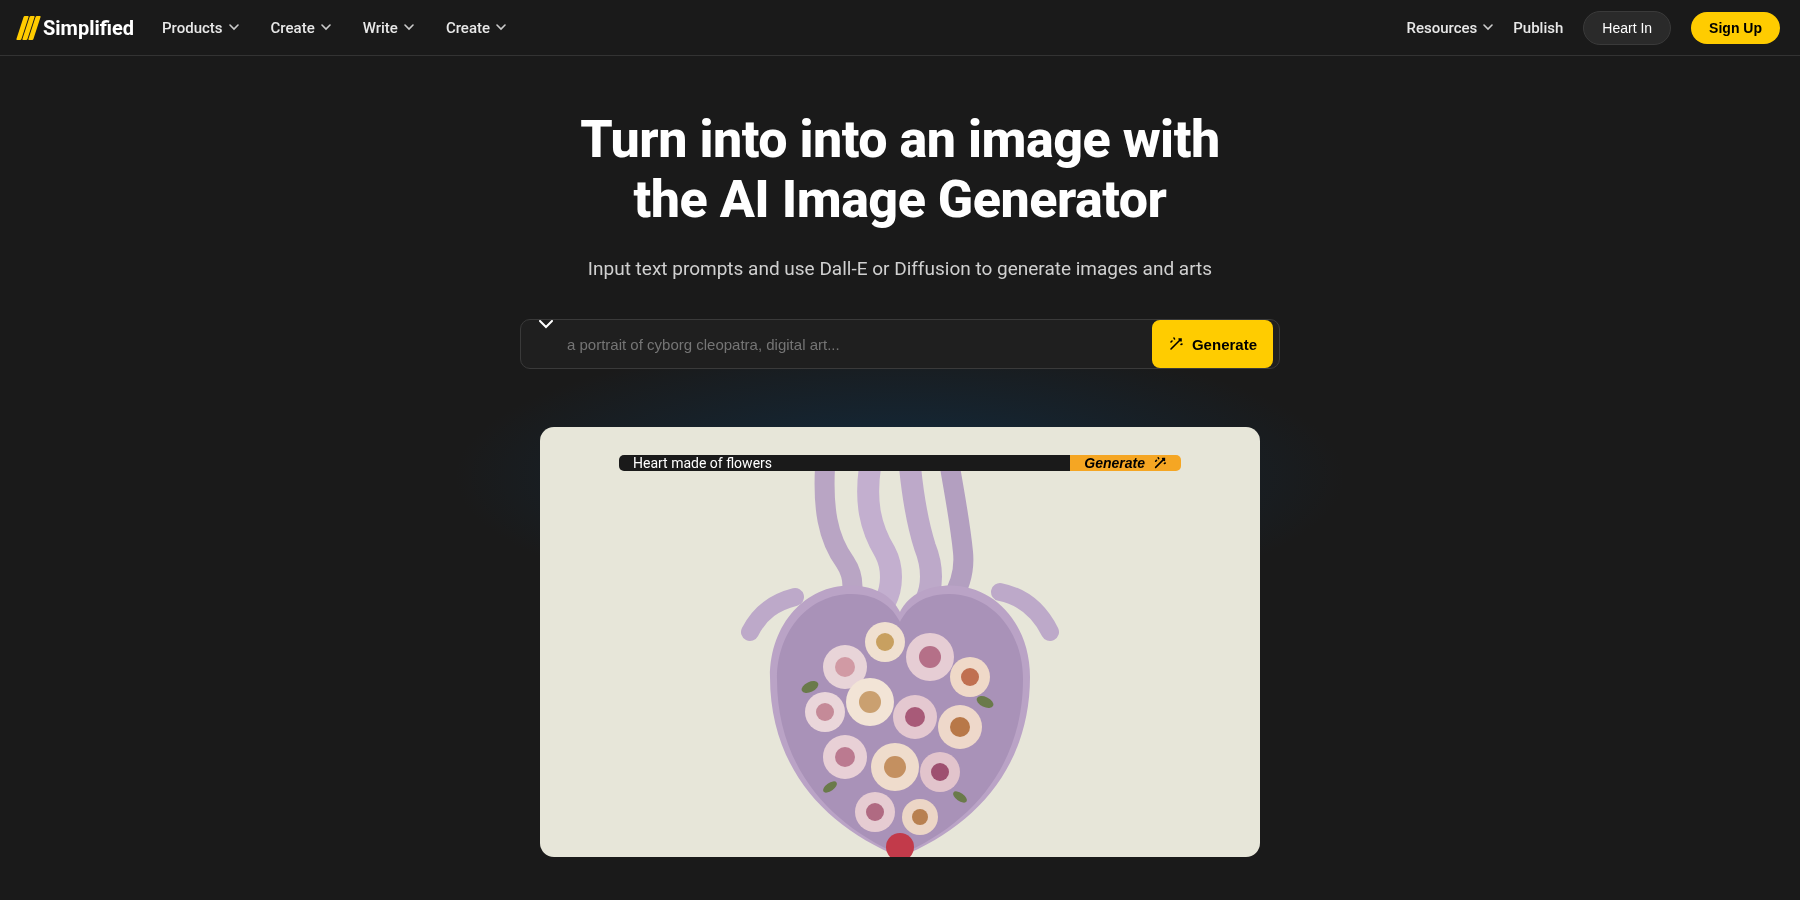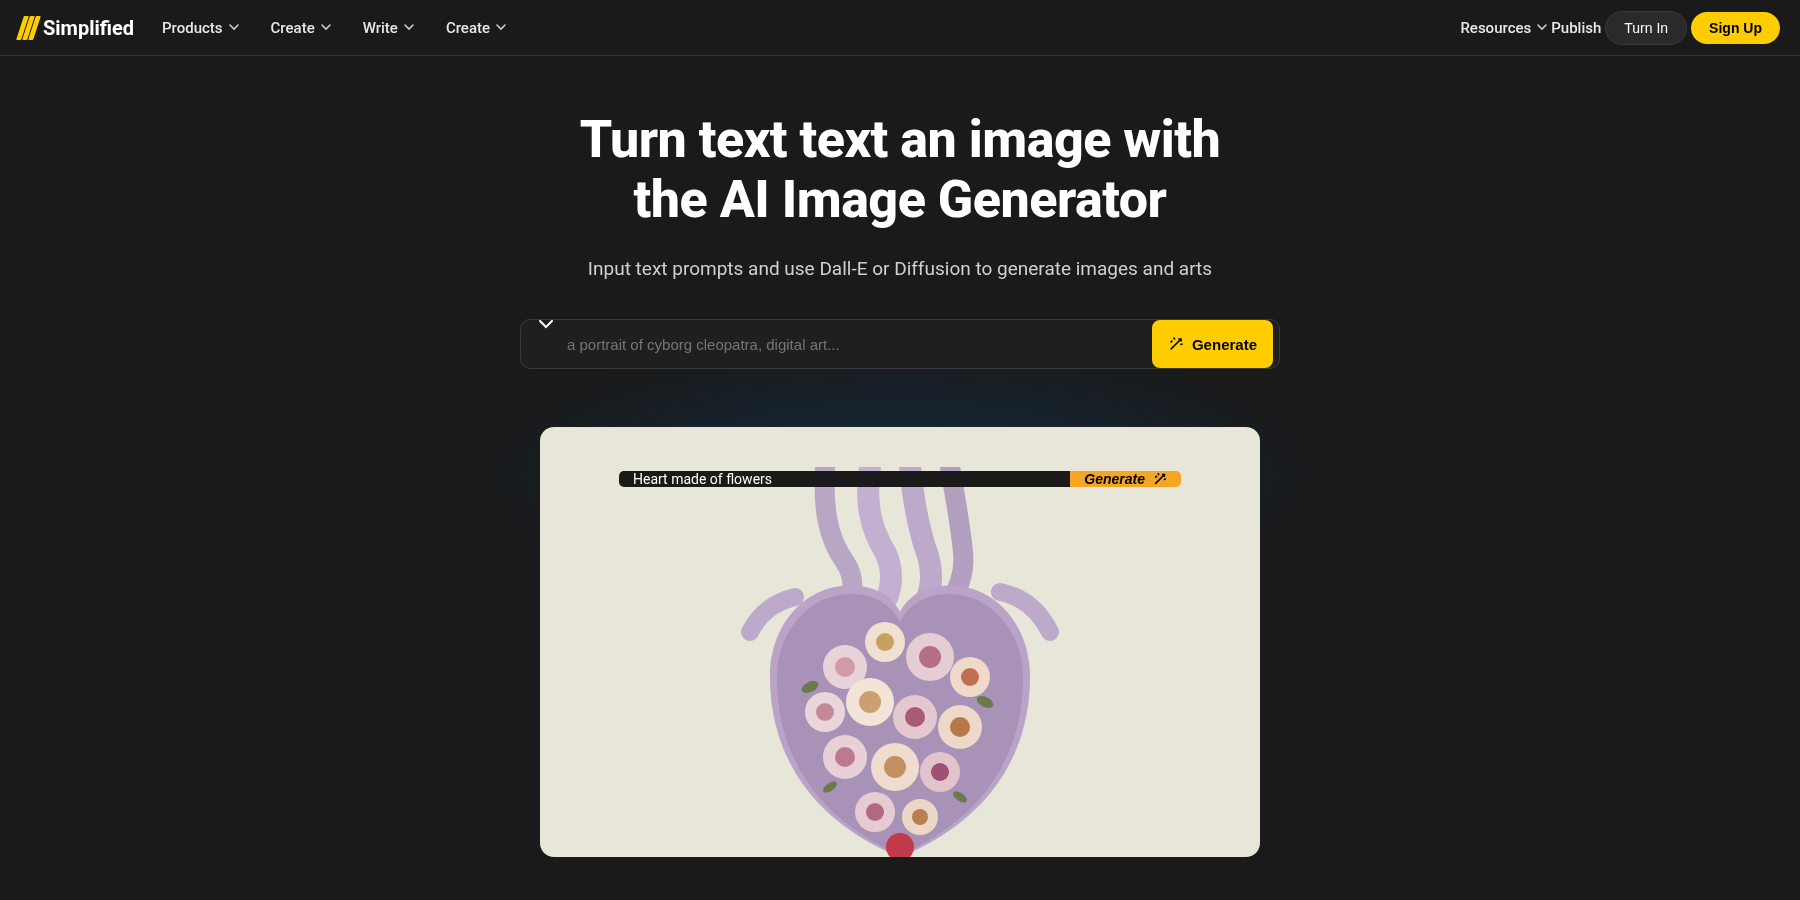--- a/index.html
+++ b/index.html
@@ -59,21 +59,21 @@
     height: 10px;
     display: inline-flex;
     align-items: center;
     justify-content: center;
   }
   .chev svg { display: block; }
   .nav-right {
     margin-left: auto;
     display: flex;
     align-items: center;
-    gap: 4px;
+    gap: 20px;
   }
   .btn-signin {
     background: #2a2a2a;
     border: 1px solid #3a3a3a;
     color: #fff;
     padding: 8px 18px;
     border-radius: 20px;
     font-size: 14px;
     font-weight: 500;
     cursor: pointer;
@@ -171,21 +171,21 @@
     overflow: hidden;
   }
   .preview-inner-bar {
     position: absolute;
     top: 28px;
     left: 50%;
     transform: translateX(-50%);
     width: 562px;
     height: 32px;
     display: flex;
-    align-items: flex-end;
+    align-items: flex-start;
     z-index: 3;
   }
   .preview-prompt {
     flex: 1;
     background: #1a1a1a;
     color: #fff;
     font-size: 14px;
     display: flex;
     align-items: center;
     padding-left: 14px;
@@ -268,30 +268,30 @@
       <span>Resources</span>
       <span class="chev">
         <svg width="10" height="7" viewBox="0 0 10 7">
             <path d="M1 1l4 4 4-4" stroke="#ccc" stroke-width="1.6" fill="none" stroke-linecap="round"></path>
           </svg>
       </span>
     </div>
     <div class="nav-item">
       <span>Publish</span>
     </div>
-    <button class="btn-signin">Turn In</button>
+    <button class="btn-signin">Heart In</button>
     <button class="btn-signup">Sign Up</button>
   </div>
 </header>
 
 <main class="hero">
   <div class="glow"></div>
 
   <h1 class="headline">
-    <span>Turn text text an image with</span><br>
+    <span>Turn into into an image with</span><br>
     <span>the AI Image Generator</span>
   </h1>
 
   <p class="subhead">
     <span>Input text prompts and use Dall-E or Diffusion to generate images and arts</span><br>
   </p>
 
   <div class="prompt-bar">
     <span class="prompt-chev">
       <svg width="14" height="9" viewBox="0 0 14 9">

